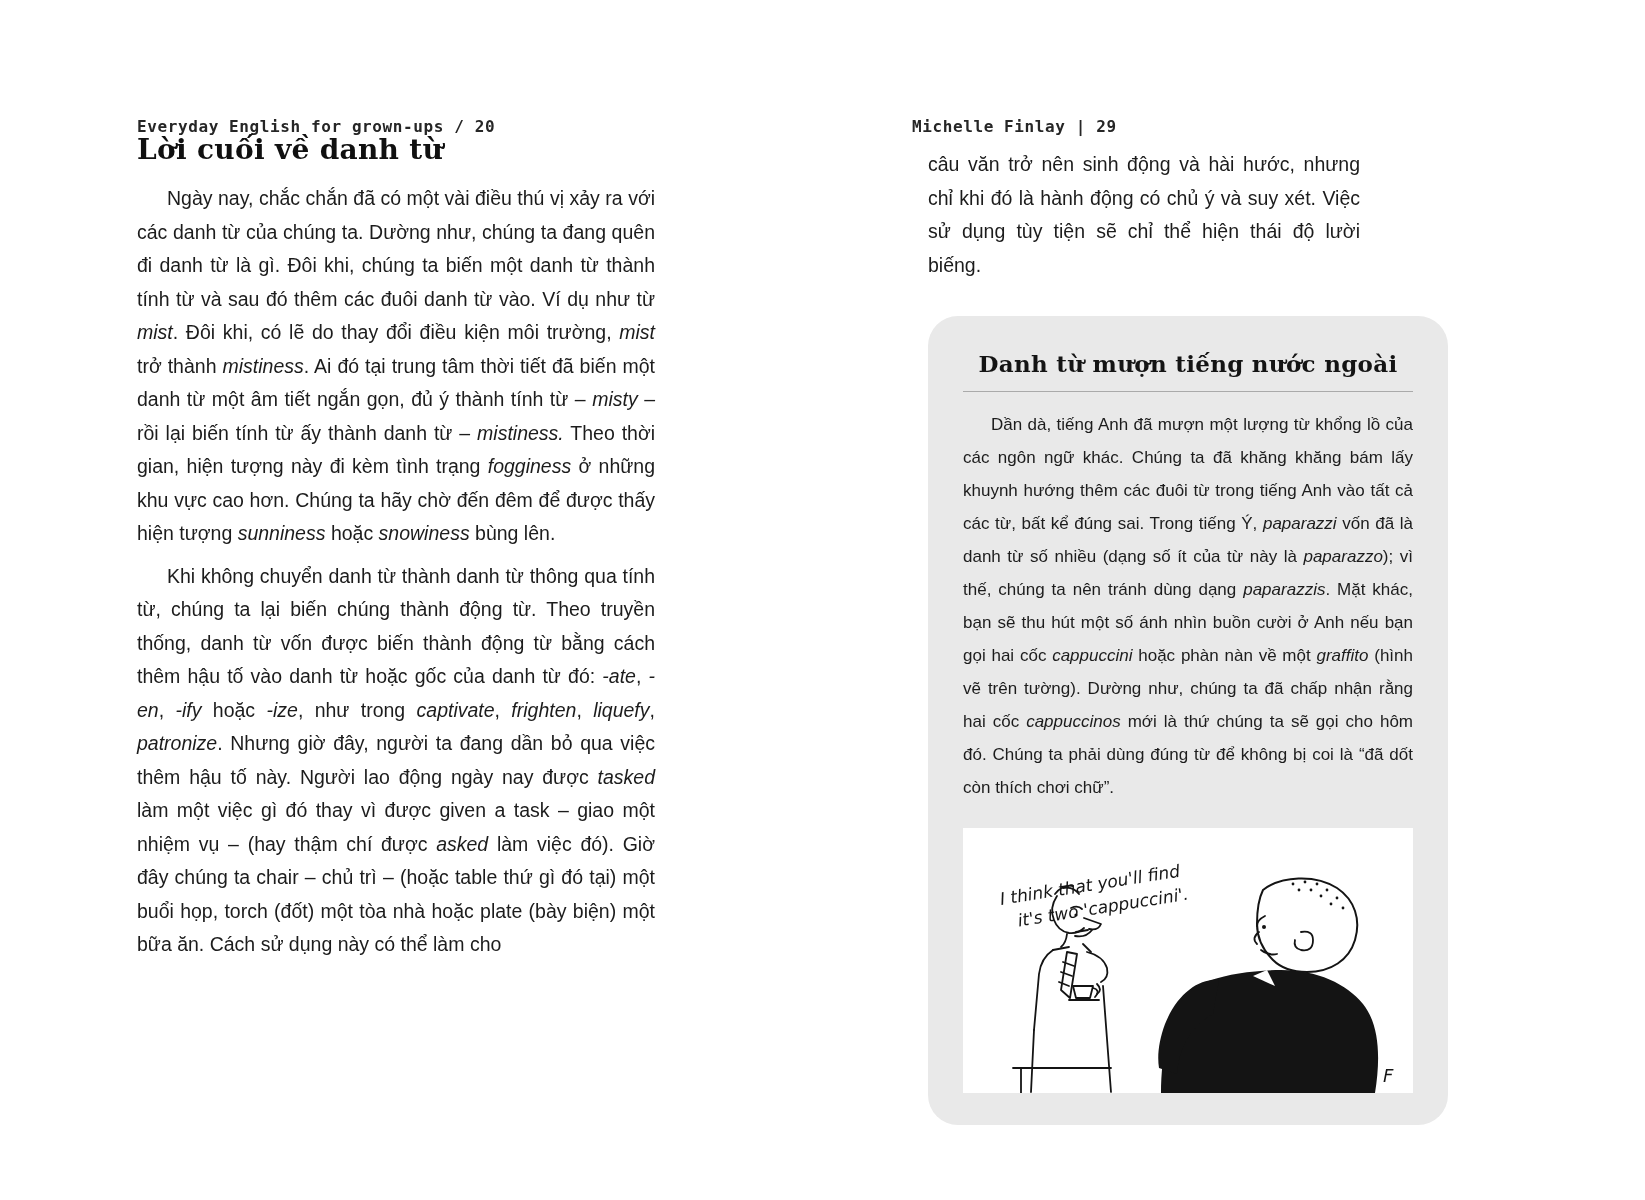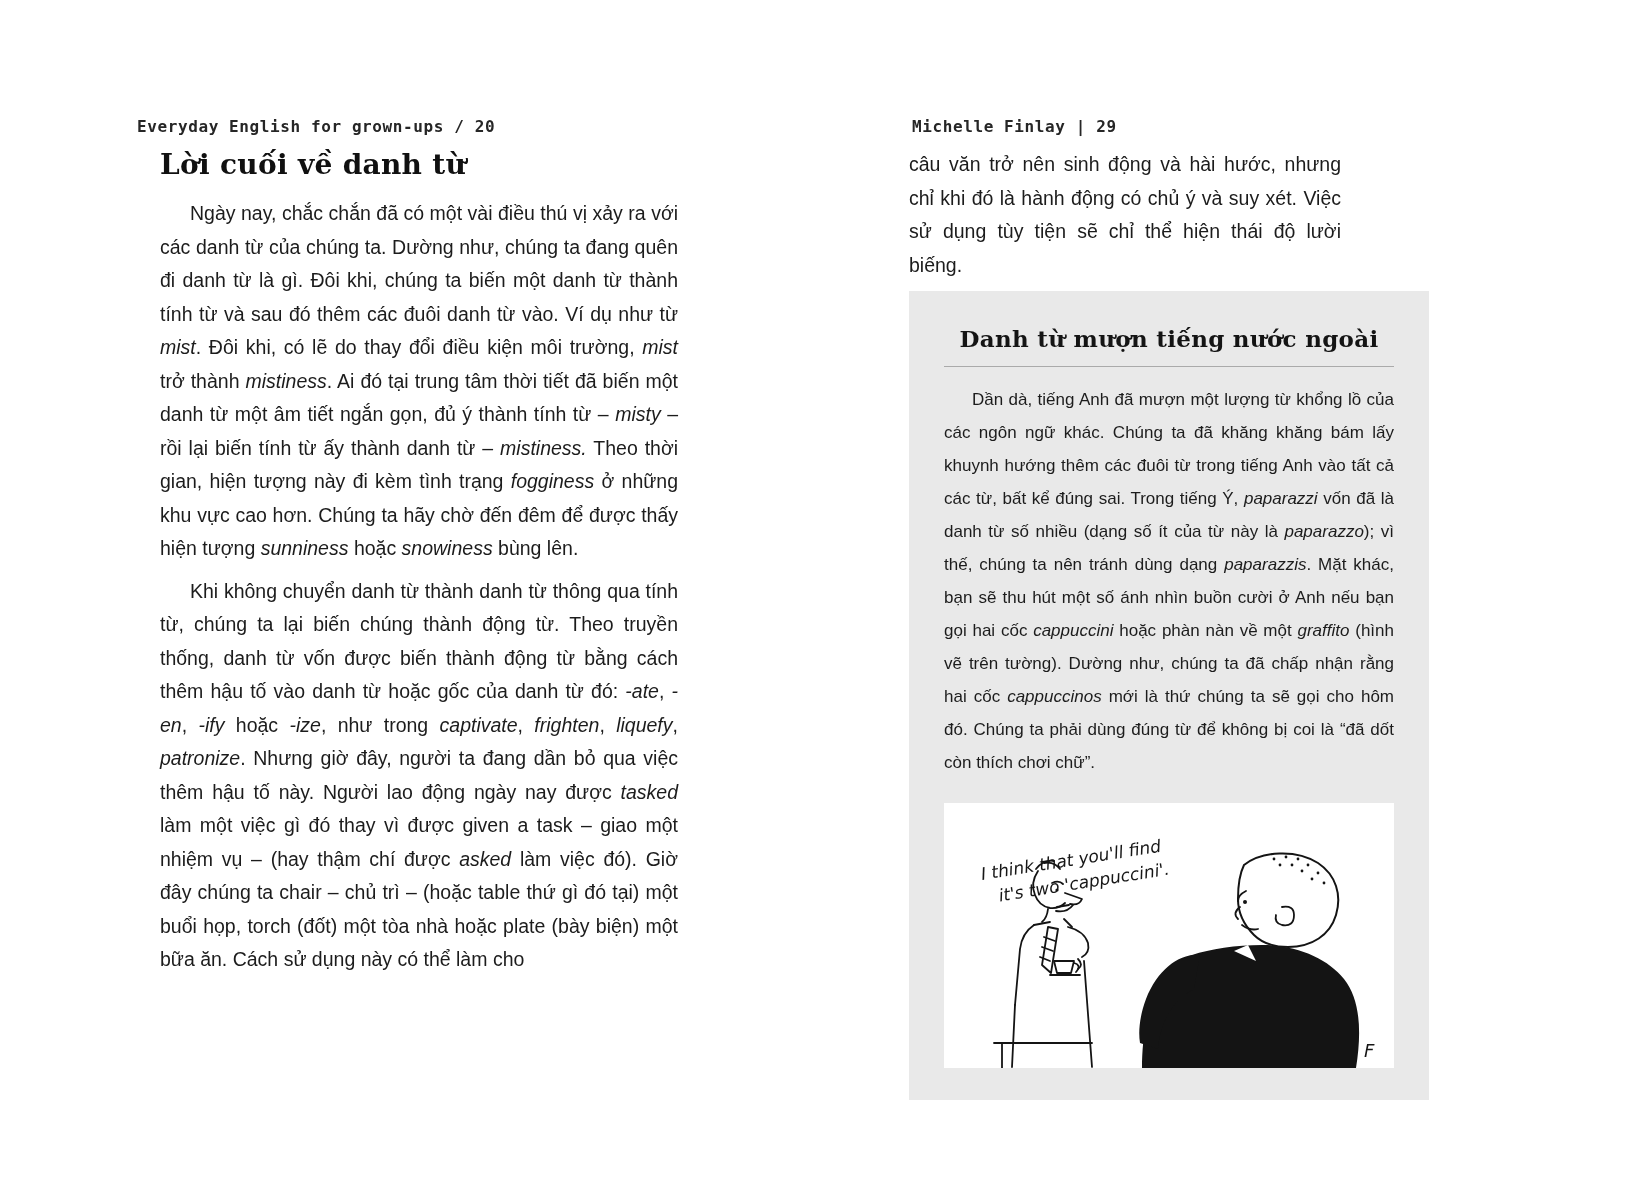--- a/index.html
+++ b/index.html
@@ -10,37 +10,37 @@
     overflow:hidden;
   }
   .header{
     position:absolute;top:117px;
     font-family:"DejaVu Sans Mono",monospace;
     font-weight:bold;font-size:16px;letter-spacing:.6px;
     text-align:left;color:#262626;
   }
   #left-header{left:137px;width:518px;}
   #right-header{left:912px;width:520px;}
-  #left-col{position:absolute;left:137px;top:148px;width:518px;margin-left:23px;}
-  #right-col{position:absolute;left:909px;top:148px;width:432px;}
+  #left-col{position:absolute;left:137px;top:133px;width:518px;}
+  #right-col{position:absolute;left:928px;top:148px;width:432px;}
   h1.section-heading{
     font-family:"DejaVu Serif",serif;font-weight:700;
     font-size:28px;letter-spacing:.3px;color:#101010;
     margin:0 0 16px 0;
   }
   p.body{
     font-size:19.5px;line-height:33.5px;text-align:justify;
     margin:0;color:#1c1c1c;
   }
   p.indent{text-indent:30px;}
   p.para-gap{margin-top:9px;}
   i{font-style:italic;}
   .noun-box{
-    margin-top:9px;background:#e9e9e9;
-    padding:30px 35px 32px 35px;box-sizing:border-box;width:520px;
+    margin-top:34px;background:#e9e9e9;
+    padding:30px 35px 32px 35px;box-sizing:border-box;width:520px;border-radius:30px;
   }
   .box-title{
     font-family:"DejaVu Serif",serif;font-weight:700;
     font-size:23px;text-align:center;color:#141414;
     letter-spacing:.3px;padding-top:4px;
   }
   hr.box-rule{
     border:none;border-top:1px solid #aaaaaa;
     margin:14px 0 16px 0;
   }

